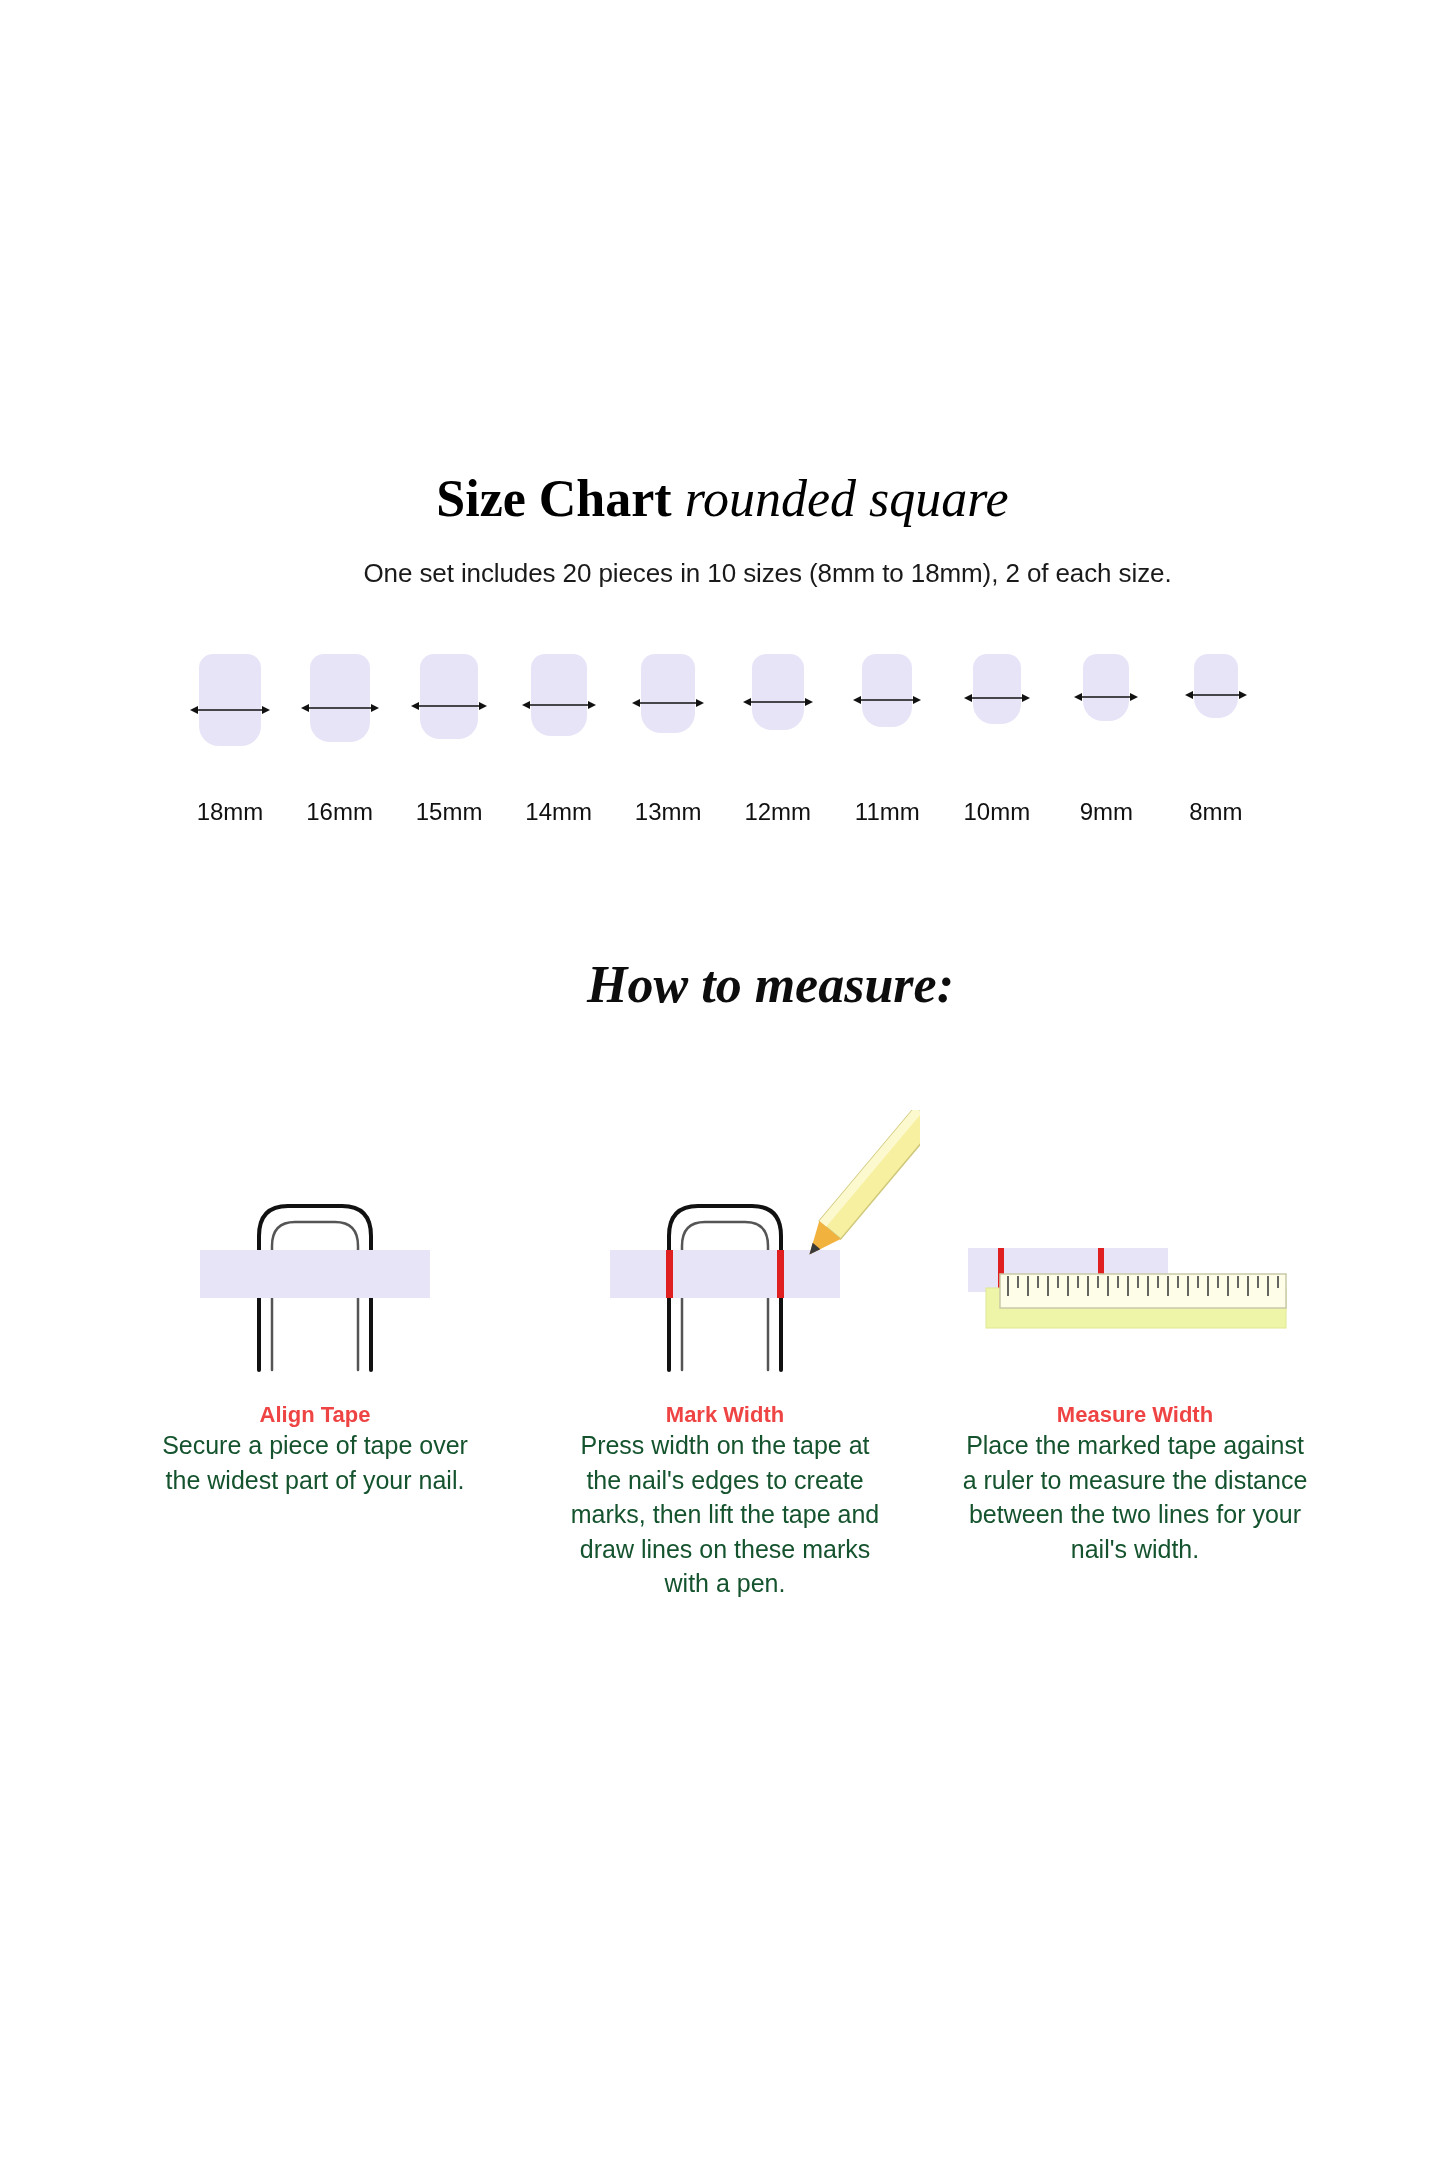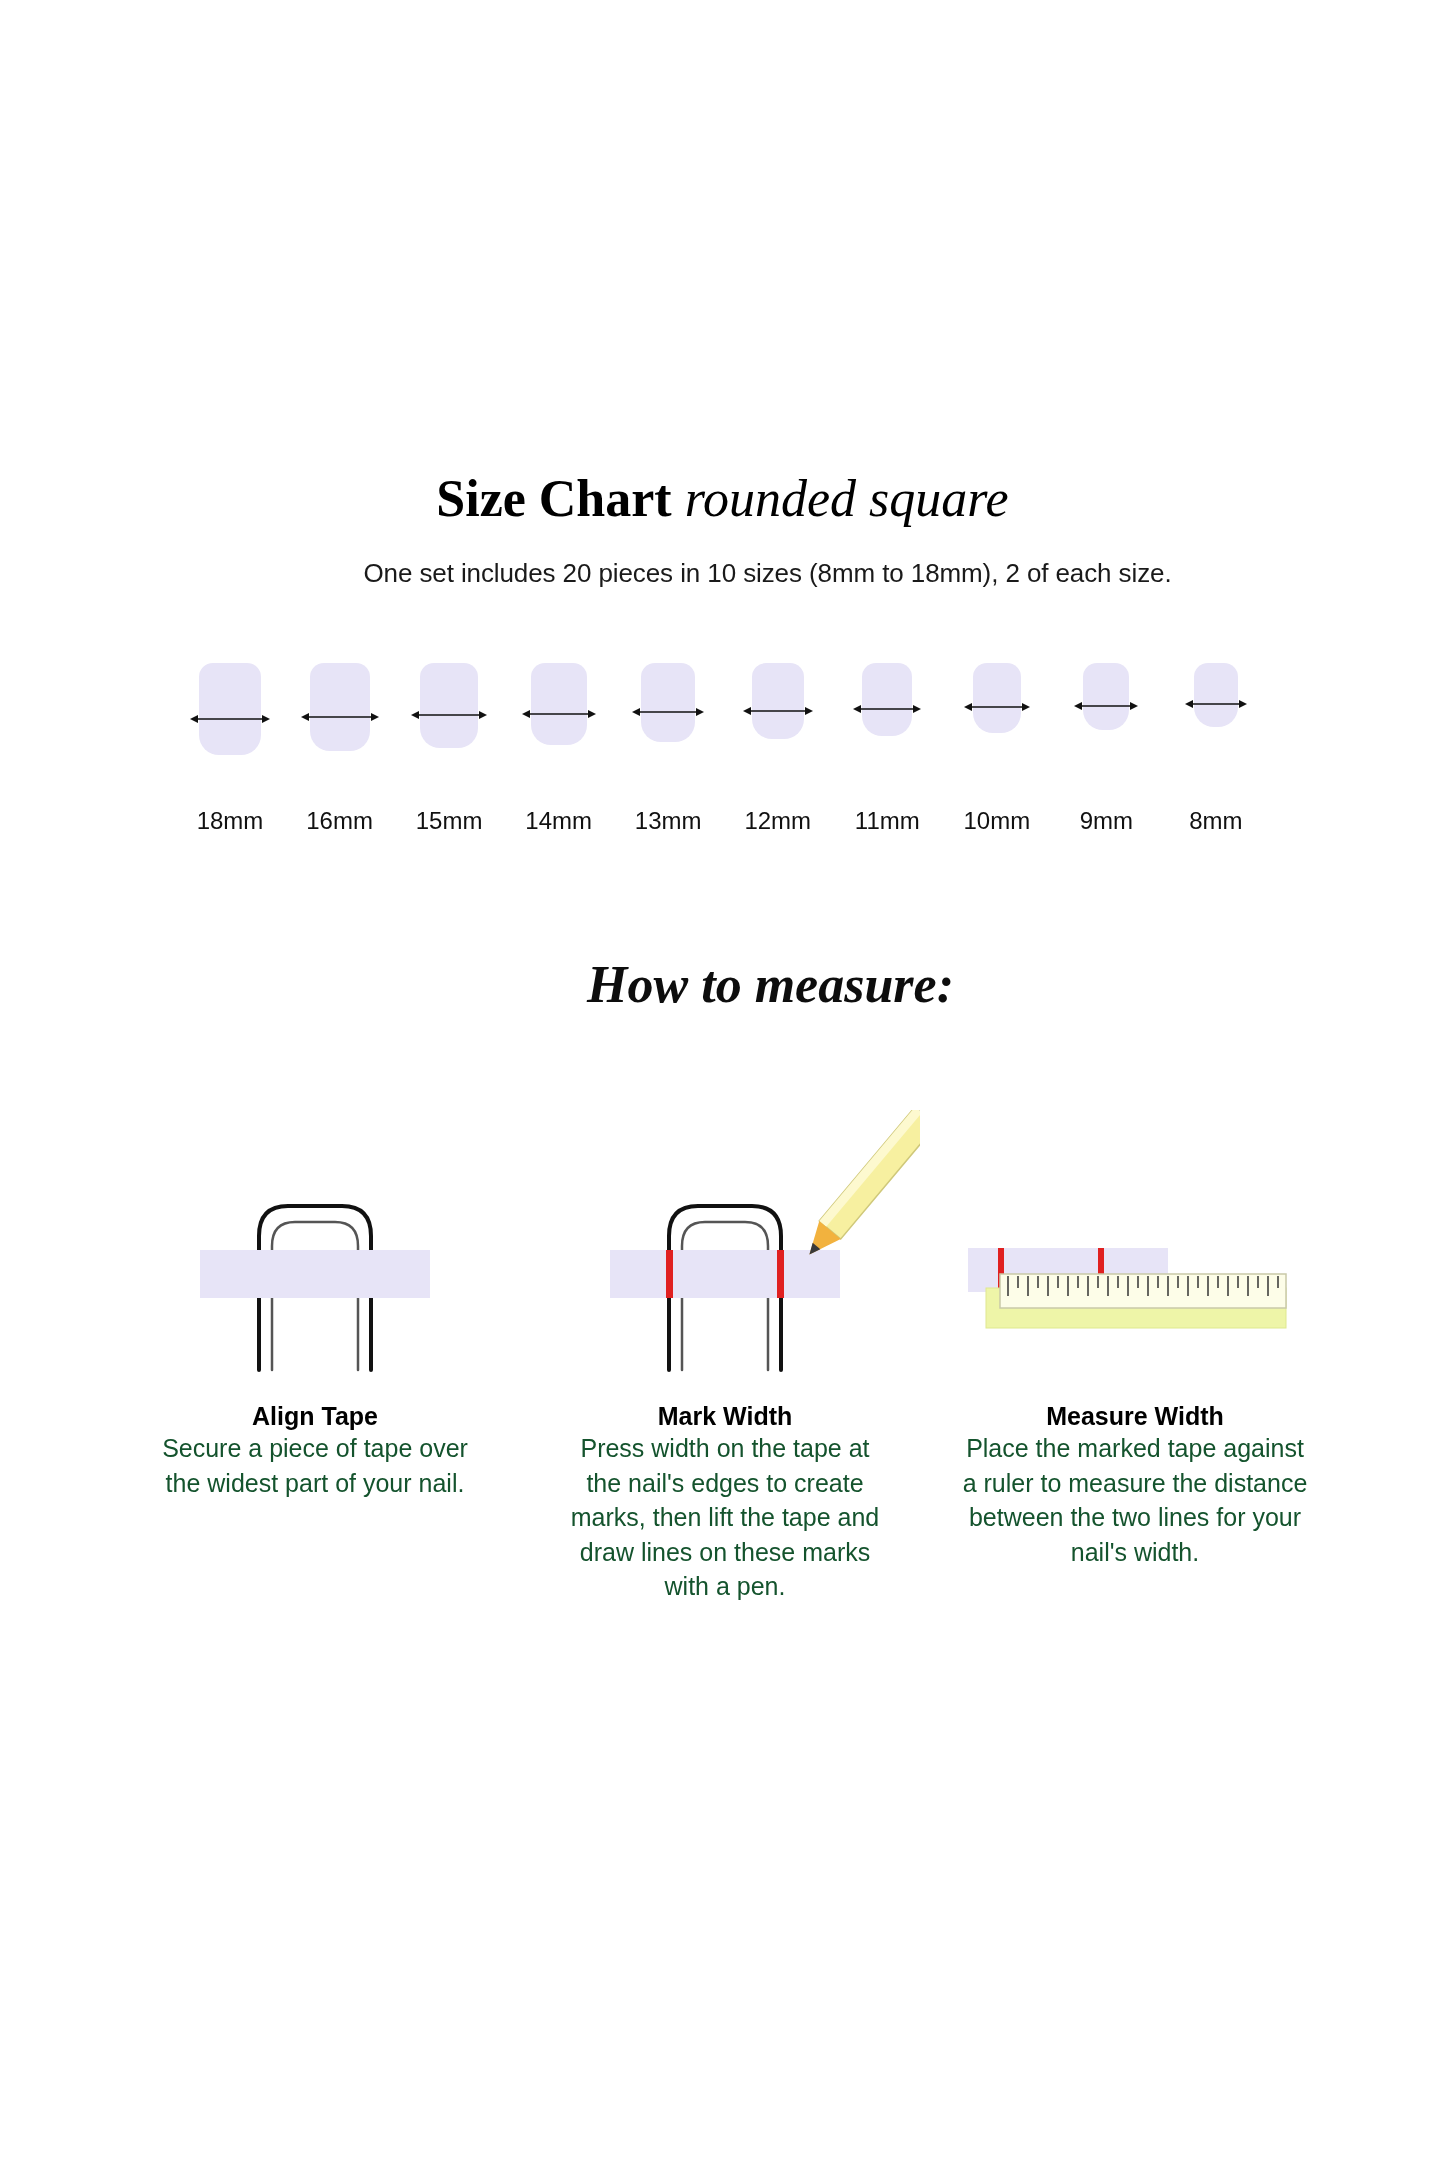--- a/index.html
+++ b/index.html
@@ -56,21 +56,21 @@
   }
 
   
   .nail-row {
     position: absolute;
     top: 645px;
     left: 183px;
     width: 1080px;
     height: 190px;
     display: flex;
-    align-items: flex-end;
+    align-items: center;
     justify-content: space-between;
   }
   .nail-cell {
     position: relative;
     width: 94px;
     display: flex;
     flex-direction: column;
     align-items: center;
   }
   .nail-shape-wrap {
@@ -127,23 +127,23 @@
     flex-direction: column;
     align-items: center;
   }
   .step-art {
     width: 390px;
     height: 270px;
     position: relative;
   }
   .step-title {
     margin-top: 22px;
-    font-size: 25px;
+    font-size: 22px;
     font-weight: bold;
-    color: #000000;
+    color: #ef4444;
   }
   .step-desc {
     font-size: 25px;
     line-height: 1.38;
     color: #14532d;
     text-align: center;
     width: 330px;
   }
   .step-desc.wide { width: 350px; }
 </style>

